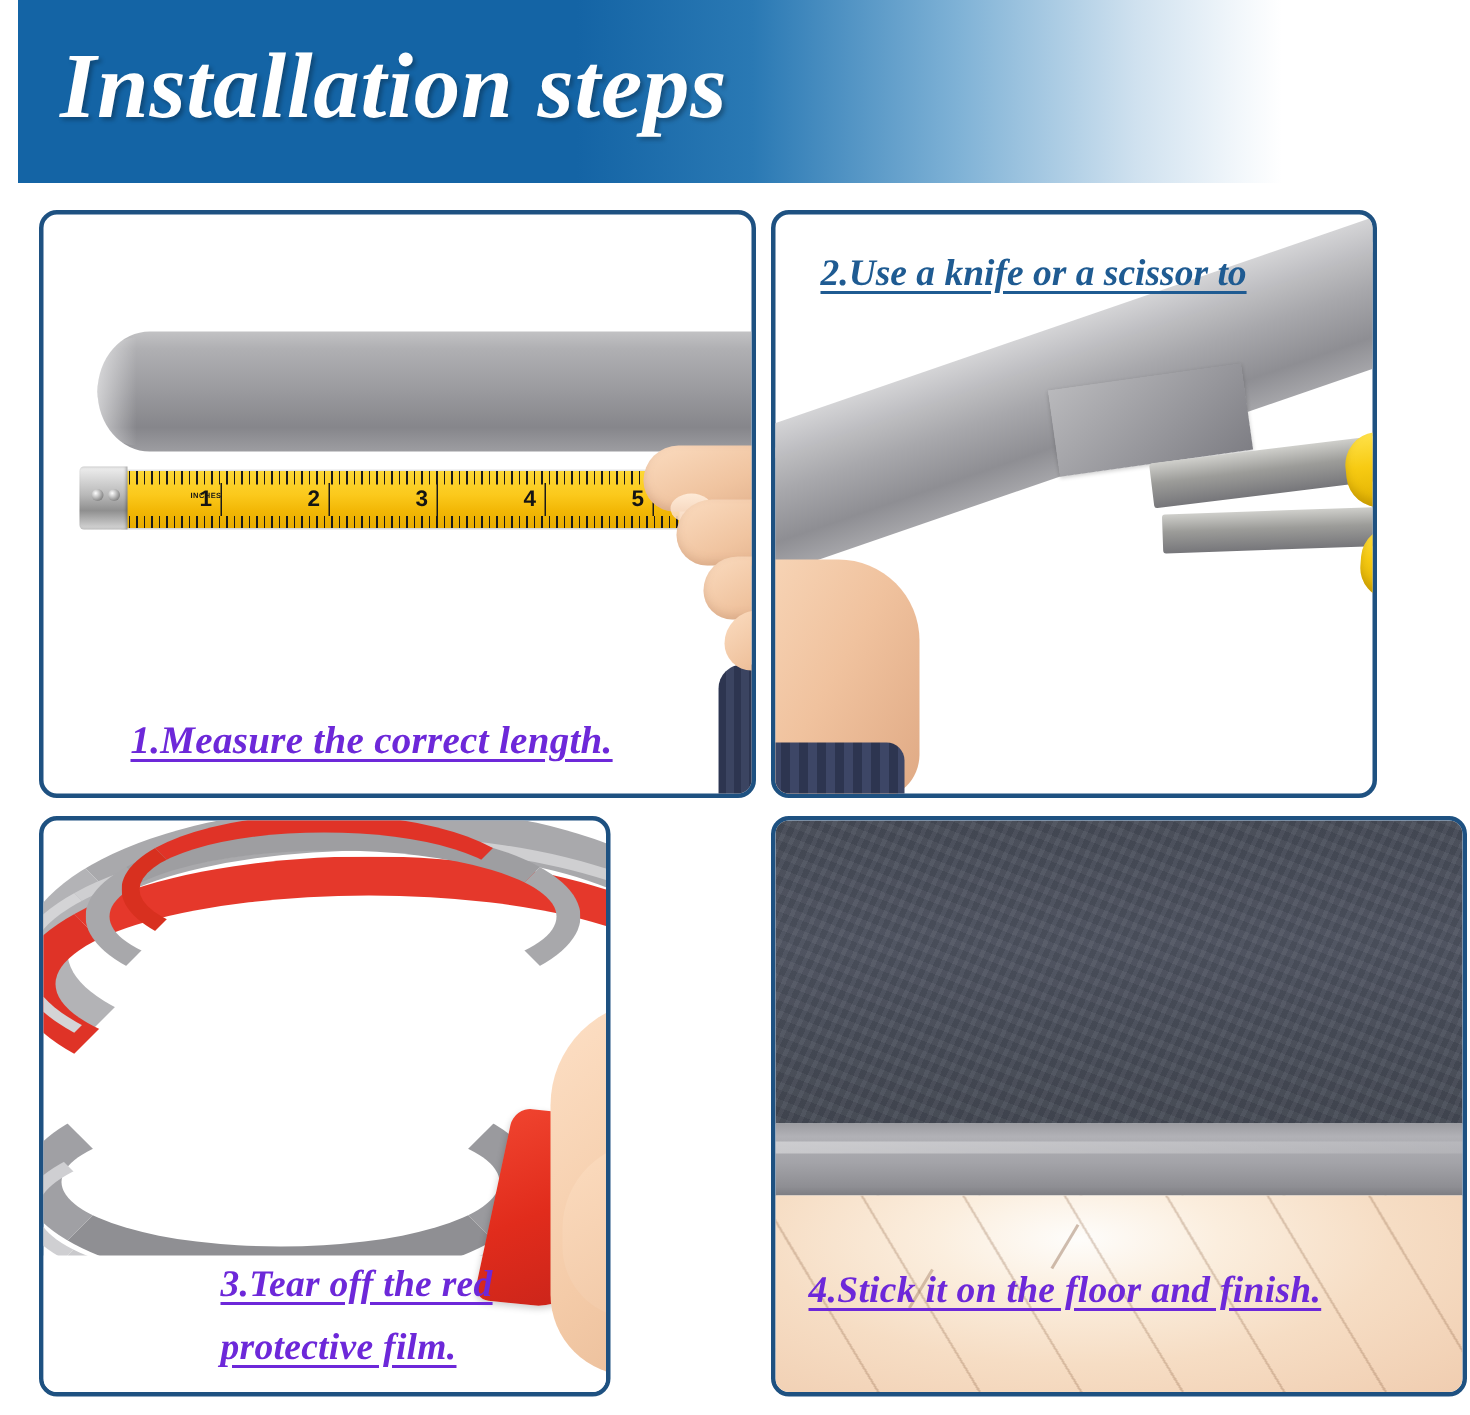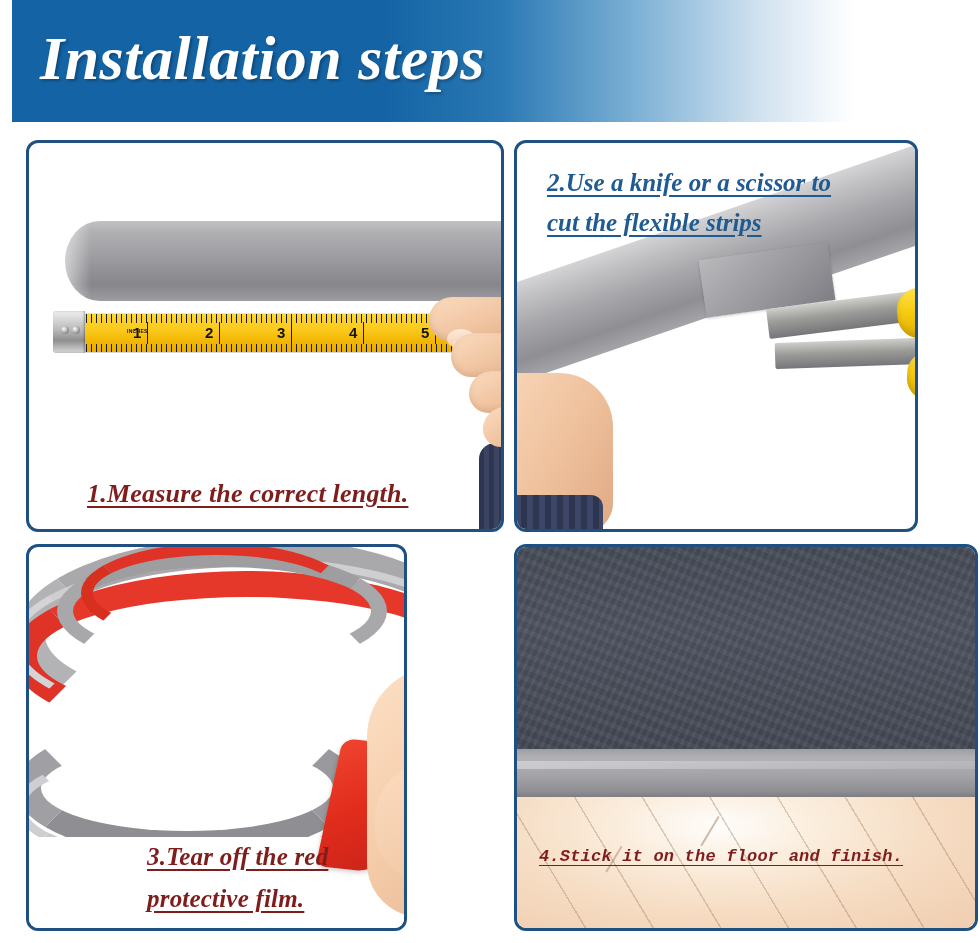--- a/index.html
+++ b/index.html
@@ -47,21 +47,21 @@
   #panel3{left:14px;  top:416px; width:381px;height:387px;}
   #panel4{left:502px; top:416px; width:464px;height:387px;}
 
   .photo{position:absolute;left:0;top:0;width:100%;height:100%;overflow:hidden;}
 
   
   .caption{
     position:absolute;
     font-family:"Liberation Serif", serif;
     font-style:italic;font-weight:bold;
-    color:#7f1d1d;
+    color:#6d28d9;
     text-decoration:underline;
     text-underline-offset:4px;
     letter-spacing:0.2px;
     z-index:40;
     white-space:nowrap;
   }
 
   
   .p1-strip{
     position:absolute;left:36px;top:78px;width:436px;height:80px;
@@ -294,21 +294,21 @@
       radial-gradient(ellipse at 44% 22%, #fefdfb 0%, #fbeede 26%, #f6ddc4 58%, #f0cdb0 100%);
   }
   .p4-plankjoint{
     position:absolute;left:42%;top:70%;width:1.5px;height:34px;
     background:rgba(140,100,72,.42);transform:rotate(31deg);
   }
   .p4-plankjoint2{
     position:absolute;left:21%;top:78%;width:1.5px;height:30px;
     background:rgba(140,100,72,.36);transform:rotate(31deg);
   }
-  .cap4{left:22px;top:300px;font-size:17px;font-family:Liberation Mono, monospace;}
+  .cap4{left:22px;top:300px;font-size:25px;}
 </style>
 </head>
 <body>
 
 <div class="page">
 
   <div class="banner">
     <div class="banner-title">Installation steps</div>
   </div>
 
@@ -361,21 +361,20 @@
         <div class="blade blade-top"></div>
         <div class="blade blade-bot"></div>
         <div class="handle handle-top"></div>
         <div class="handle handle-bot"></div>
 
         <div class="p2-hand-l"></div>
         <div class="p2-cuff"></div>
       </div>
       <div class="p2-caption-wrap">
         <span class="cap2-l1">2.Use a knife or a scissor to</span>
-        <span class="cap2-l2">cut the flexible strips</span>
       </div>
     </div>
 
     <div class="panel p3" id="panel3">
       <div class="photo">
         <div class="coil-outer"></div>
         <div class="coil-red1"></div>
         <div class="coil-gray-edge"></div>
         <div class="coil-inner"></div>
         <div class="coil-inner2"></div>

